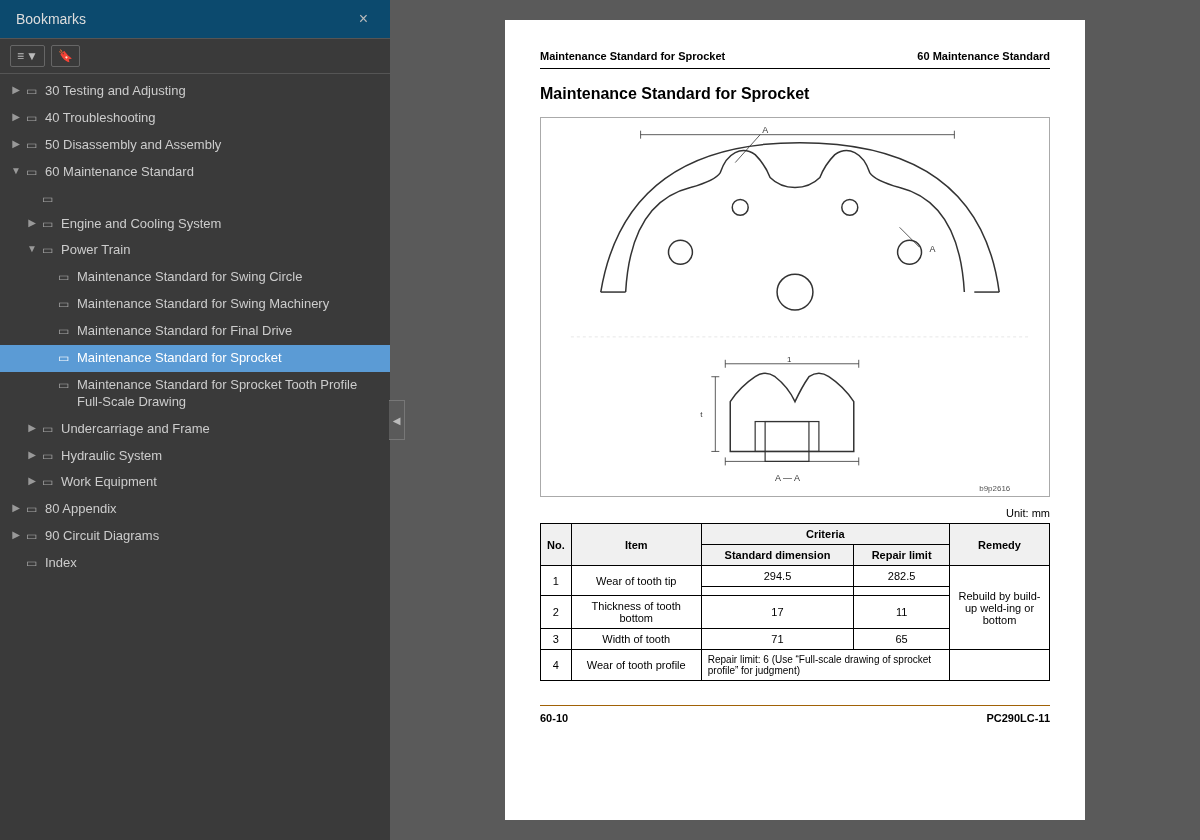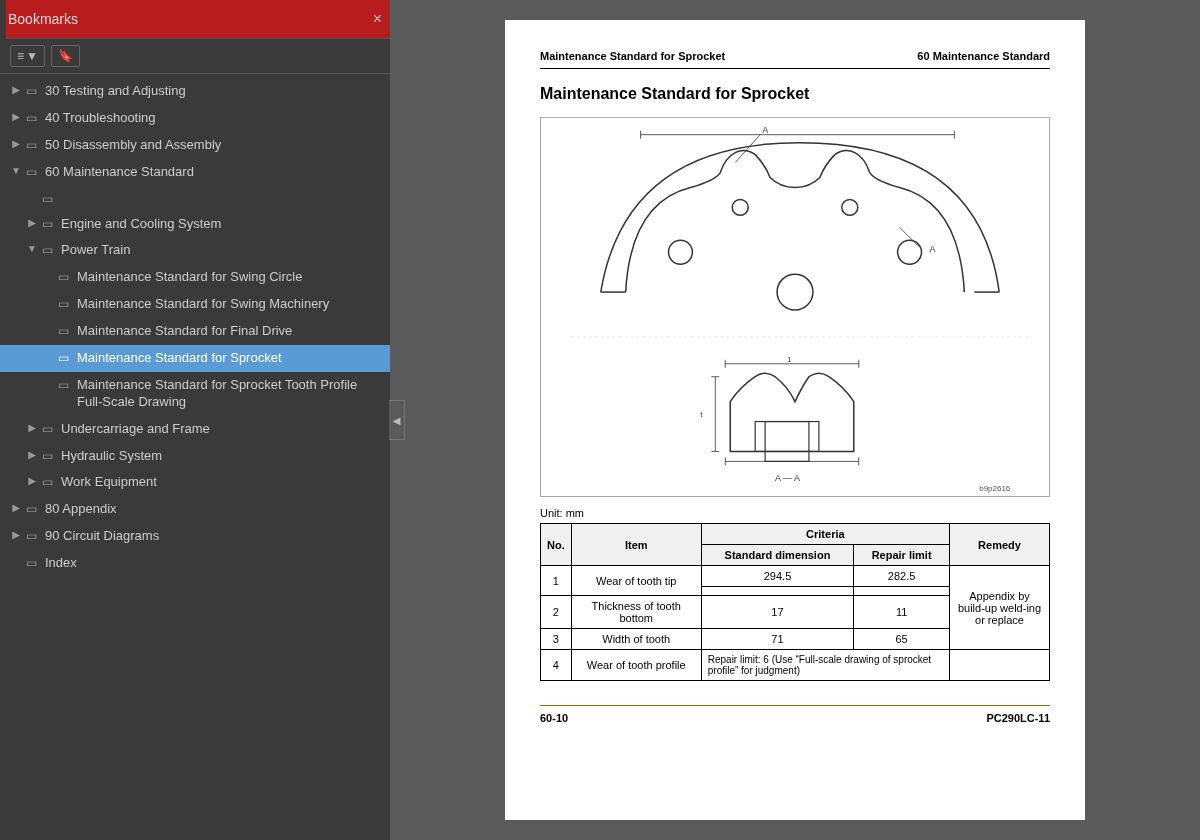--- a/index.html
+++ b/index.html
@@ -14,24 +14,23 @@
       flex-direction: column;
       height: 840px;
       color: #ddd;
       position: relative;
     }
 
     .panel-header {
       display: flex;
       align-items: center;
       justify-content: space-between;
-      padding: 8px 2px;
-      background: #b91c1c;
+      padding: 8px 16px;
+      background: #0c4a6e;
       border-bottom: 1px solid #555;
-      margin-left: 6px;
     }
 
     .panel-title {
       font-size: 14px;
       color: #ddd;
       font-weight: normal;
     }
 
     .close-btn {
       background: none;
@@ -205,21 +204,21 @@
     .diagram-container {
       border: 1px solid #aaa;
       width: 100%;
       height: 380px;
       margin-bottom: 10px;
       position: relative;
       overflow: hidden;
     }
 
     .unit-label {
-      text-align: left;
+      text-align: right;
       font-size: 11px;
       margin-bottom: 4px;
     }
 
     
     .maintenance-table {
       width: 100%;
       border-collapse: collapse;
       font-size: 11px;
     }
@@ -505,21 +504,21 @@
             <th>Standard dimension</th>
             <th>Repair limit</th>
           </tr>
         </thead>
         <tbody>
           <tr>
             <td rowspan="2">1</td>
             <td class="left-align" rowspan="2">Wear of tooth tip</td>
             <td>294.5</td>
             <td>282.5</td>
-            <td rowspan="4">Appendix by build-up weld-ing or replace</td>
+            <td rowspan="4">Rebuild by build-up weld-ing or bottom</td>
           </tr>
           <tr>
             <td></td>
             <td></td>
           </tr>
           <tr>
             <td>2</td>
             <td class="left-align">Thickness of tooth bottom</td>
             <td>17</td>
             <td>11</td>

